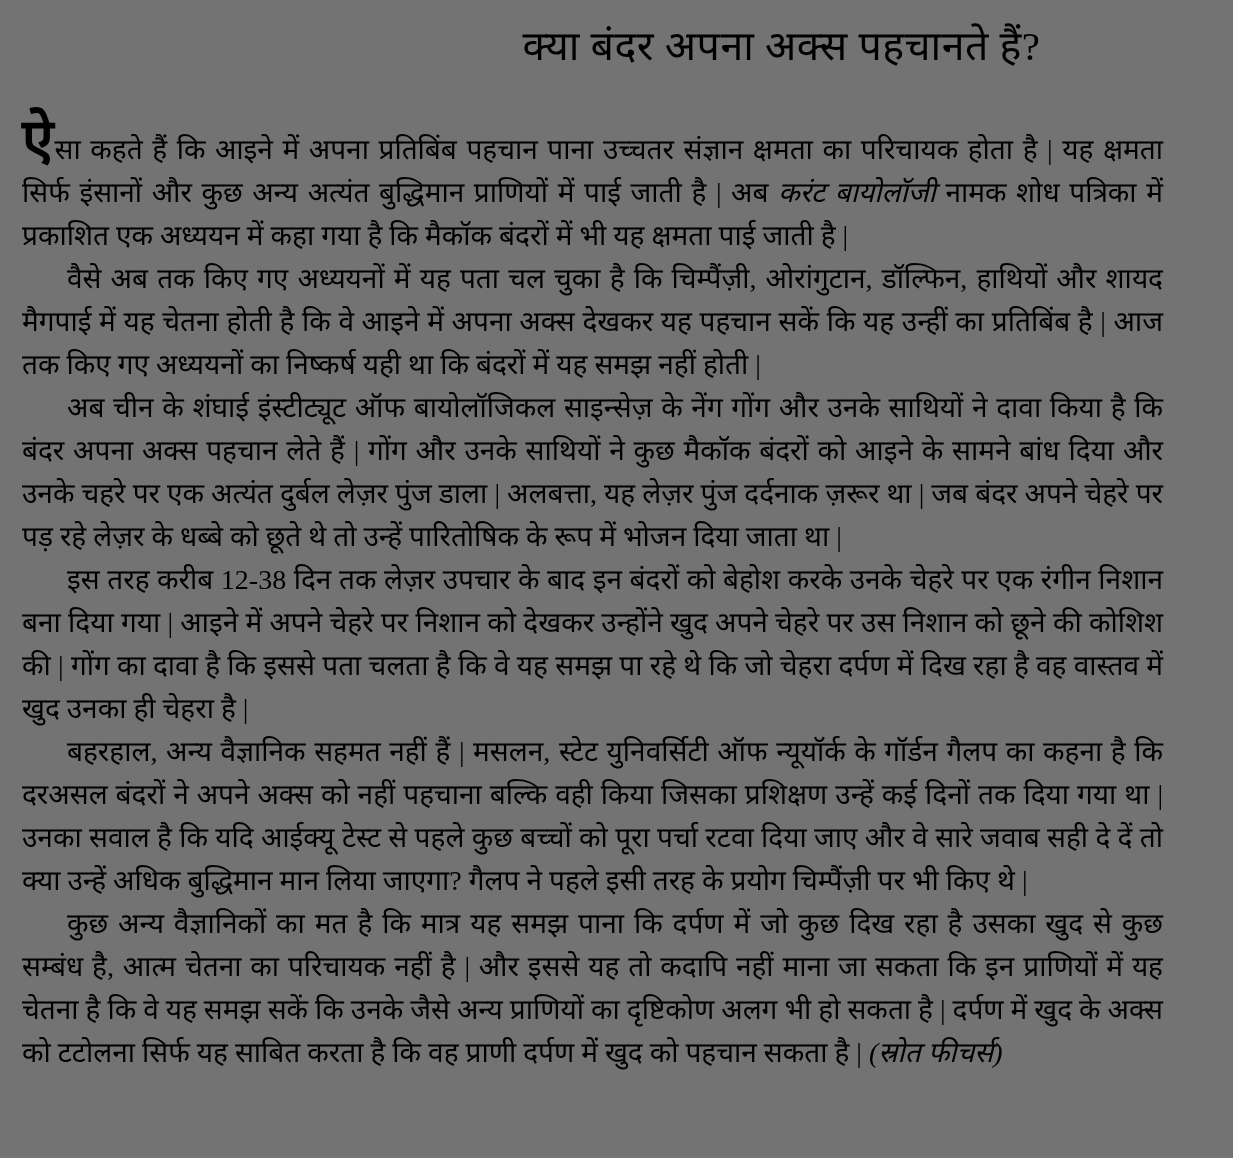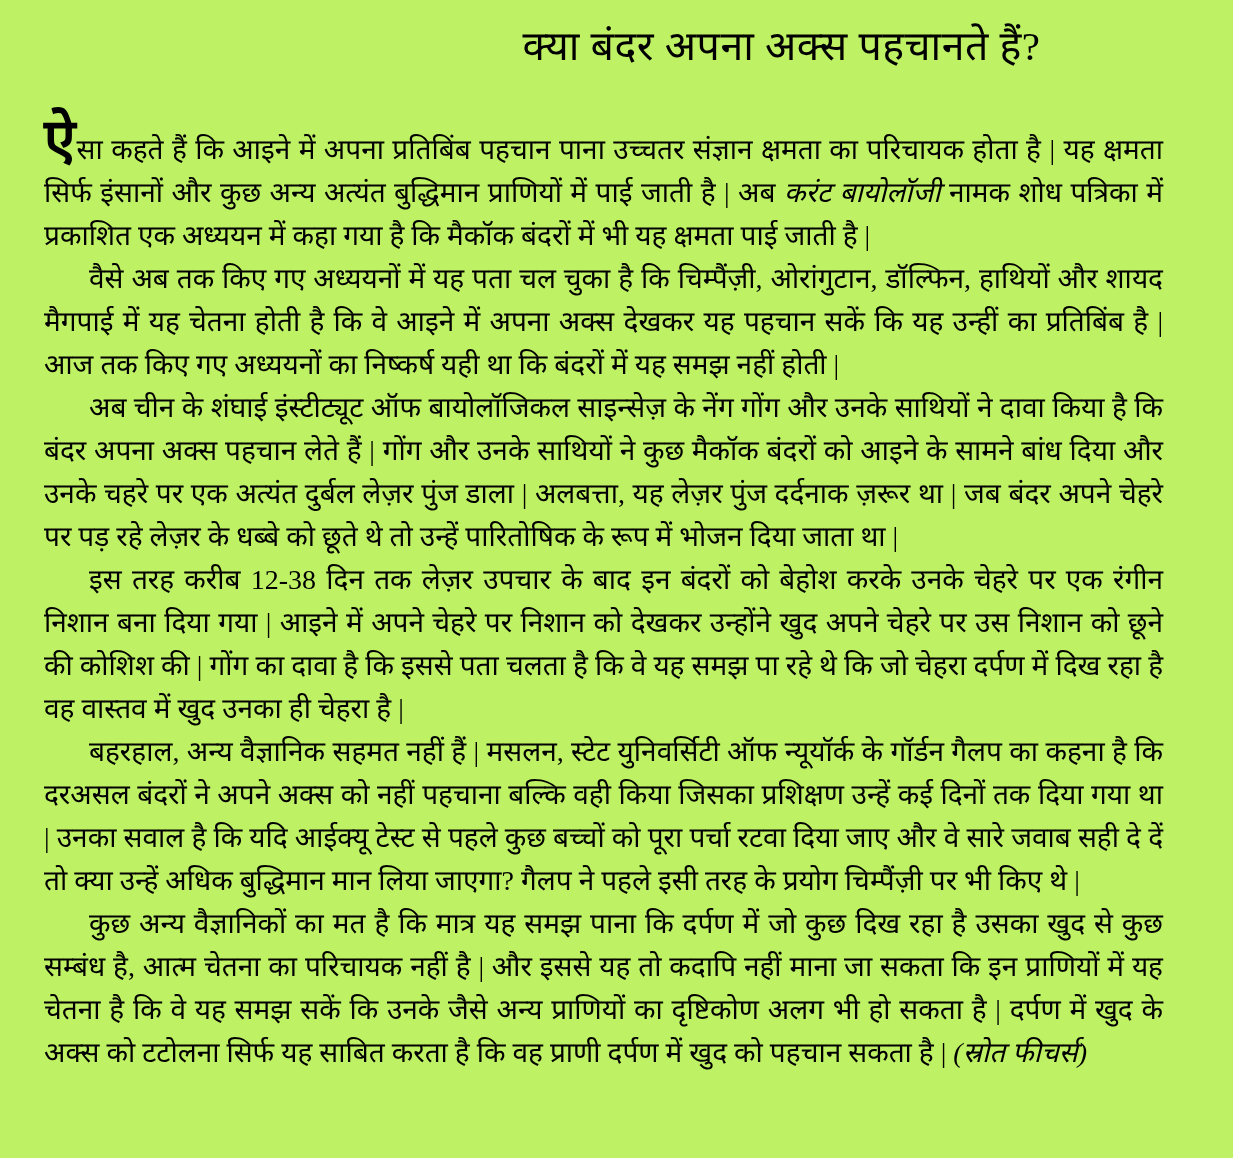--- a/index.html
+++ b/index.html
@@ -10,34 +10,34 @@
   }
   body {
     width: 1233px;
     height: 1158px;
     overflow: hidden;
     font-family: "Liberation Serif", "DejaVu Serif", serif;
   }
   .page {
     width: 1233px;
     height: 1158px;
-    background: #bef264;
+    background: #737373;
     box-sizing: border-box;
   }
   .title {
     font-size: 41px;
     font-weight: 400;
     margin: 0;
     padding: 16px 40px 0 370px;  
     text-align: center;
     white-space: nowrap;
     letter-spacing: 0.5px;
   }
   .article-body {
-    margin: 56px 70px 0 44px;
+    margin: 56px 70px 0 22px;
     font-size: 28px;
     line-height: 43px;
     text-align: justify;
   }
   .para {
     margin: 0;
     text-indent: 45px;
   }
   .para.first {
     text-indent: 0;

